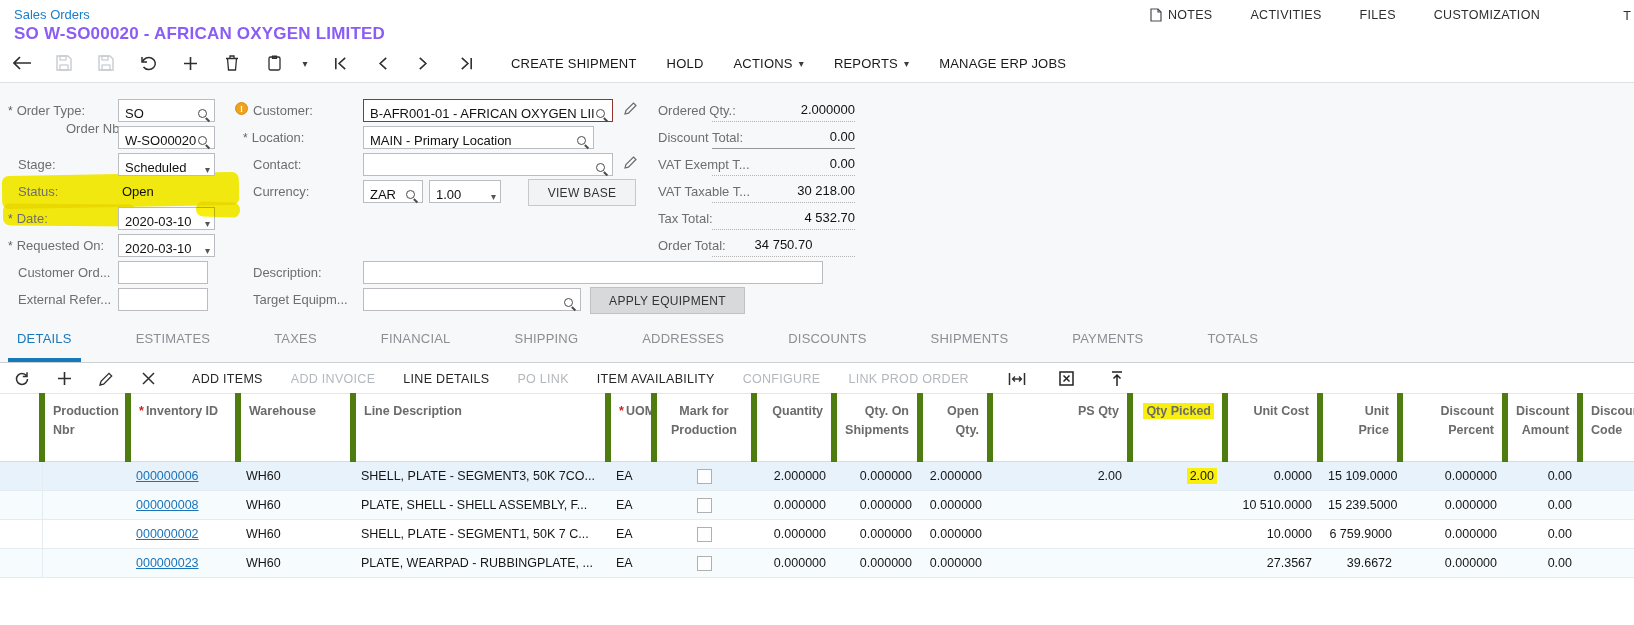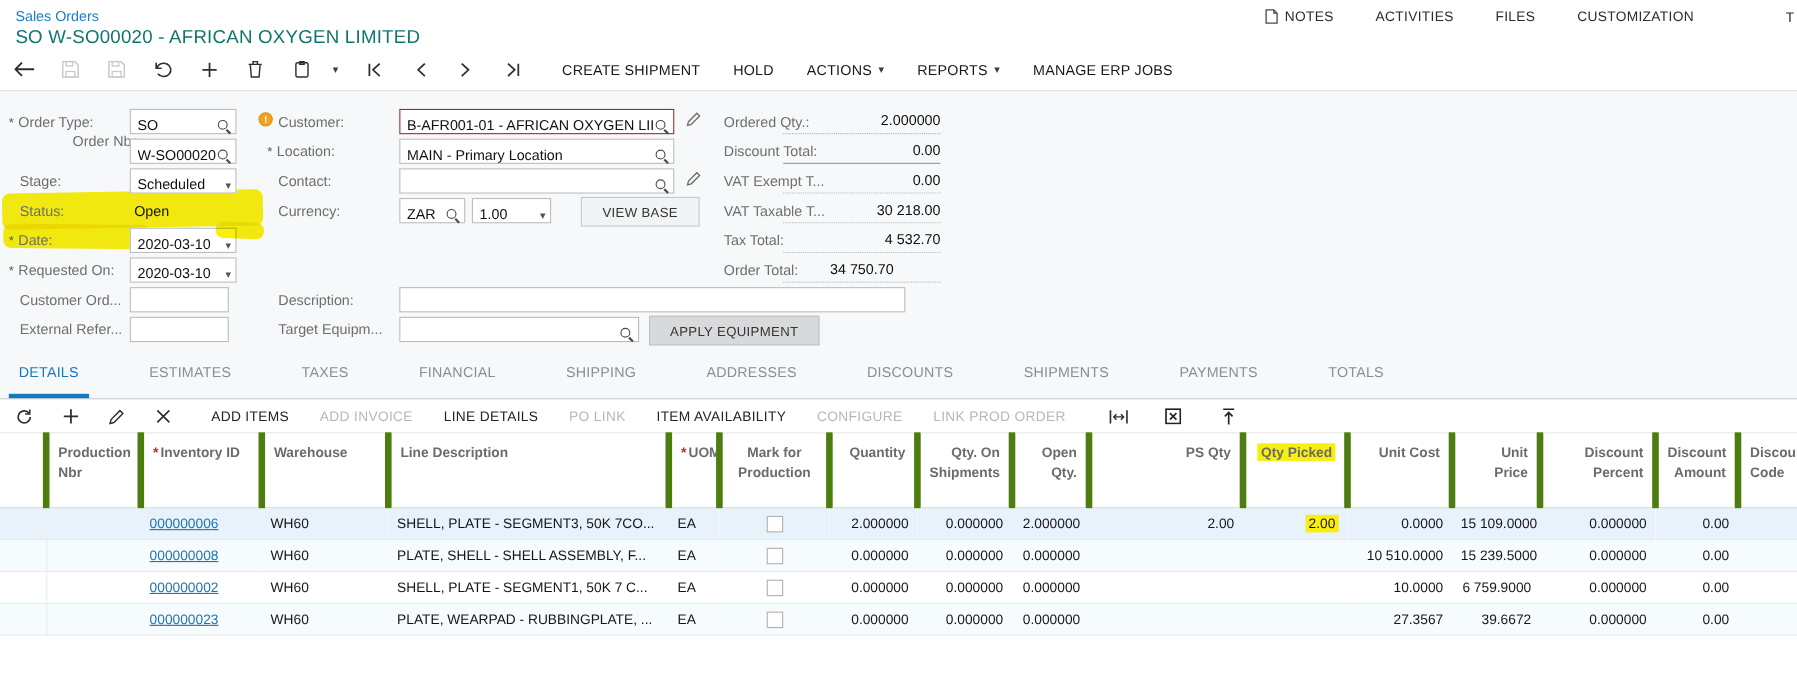--- a/index.html
+++ b/index.html
@@ -2,21 +2,21 @@
 <html><head>
 <meta charset="utf-8">
 <style>
   html,body{margin:0;padding:0;background:#fff;}
   body{font-family:"Liberation Sans","DejaVu Sans",sans-serif;width:1634px;height:625px;position:relative;overflow:hidden;color:#1b1b1b;}
   .screen{position:absolute;left:0;top:0;width:1634px;height:625px;background:#fff;}
 
   
   .topbar{position:absolute;left:0;top:0;width:100%;height:82px;background:#fff;border-bottom:1px solid #dde1e5;z-index:5;}
   .breadcrumb{position:absolute;left:14px;top:7px;font-size:13px;color:#1a7ec8;text-decoration:none;cursor:pointer;}
-  .page-title{position:absolute;left:14px;top:24px;margin:0;font-size:17px;font-weight:400;color:#0f766e;letter-spacing:.2px;white-space:nowrap;}
+  .page-title{position:absolute;left:14px;top:24px;margin:0;font-size:17px;font-weight:700;color:#8b5cf6;letter-spacing:.2px;white-space:nowrap;}
   .top-links{position:absolute;top:8px;right:94px;display:flex;gap:38px;align-items:center;}
   .top-link{display:flex;align-items:center;gap:6px;font-size:12.5px;color:#2d2d2d;letter-spacing:.3px;cursor:pointer;white-space:nowrap;}
   .partial-t{position:absolute;top:9px;right:3px;font-size:12.5px;color:#2d2d2d;}
 
   .main-toolbar{position:absolute;left:0;top:46px;height:34px;display:flex;align-items:center;padding-left:10px;}
   .tb-icon{width:24px;height:26px;display:flex;align-items:center;justify-content:center;margin-right:18px;cursor:pointer;flex:none;}
   .tb-icon.disabled{cursor:default;}
   .tb-icon-caret{margin-left:-14px;margin-right:14px;}
   .tb-btn{font-size:13px;color:#191919;margin:0 15px;letter-spacing:.2px;cursor:pointer;white-space:nowrap;display:flex;align-items:center;}
   .tb-btn:first-of-type{margin-left:22px;}
@@ -226,21 +226,21 @@
       <span class="val">B-AFR001-01 - AFRICAN OXYGEN LII</span>
         <span class="lens"></span>
     </div>
     <span class="pencil" style="left:623px;top:18px;">
       <svg width="15" height="15" viewBox="0 0 15 15">
           <path d="M2 13l.9-3.4L10.5 2 13 4.5 5.4 12.1z" fill="none" stroke="#6a6a6a" stroke-width="1.2"></path>
         </svg>
     </span>
 
     <span class="f-label req" style="left:243px;top:47px;">Location:</span>
-    <div class="f-input" style="left:363px;top:43px;width:250px;">
+    <div class="f-input" style="left:363px;top:43px;width:231px;">
       <span class="val">MAIN - Primary Location</span>
         <span class="lens"></span>
     </div>
 
     <span class="f-label" style="left:253px;top:74px;">Contact:</span>
     <div class="f-input" style="left:363px;top:70px;width:250px;">
       <span class="val"></span>
         <span class="lens"></span>
     </div>
     <span class="pencil" style="left:623px;top:72px;">

